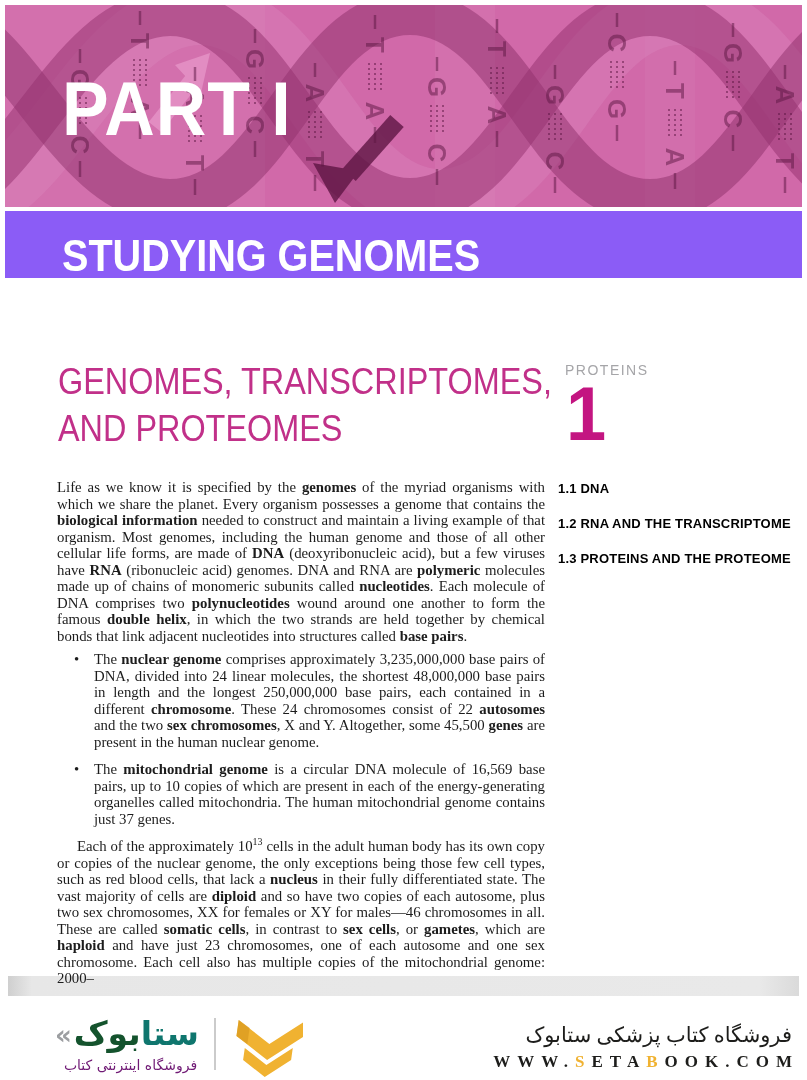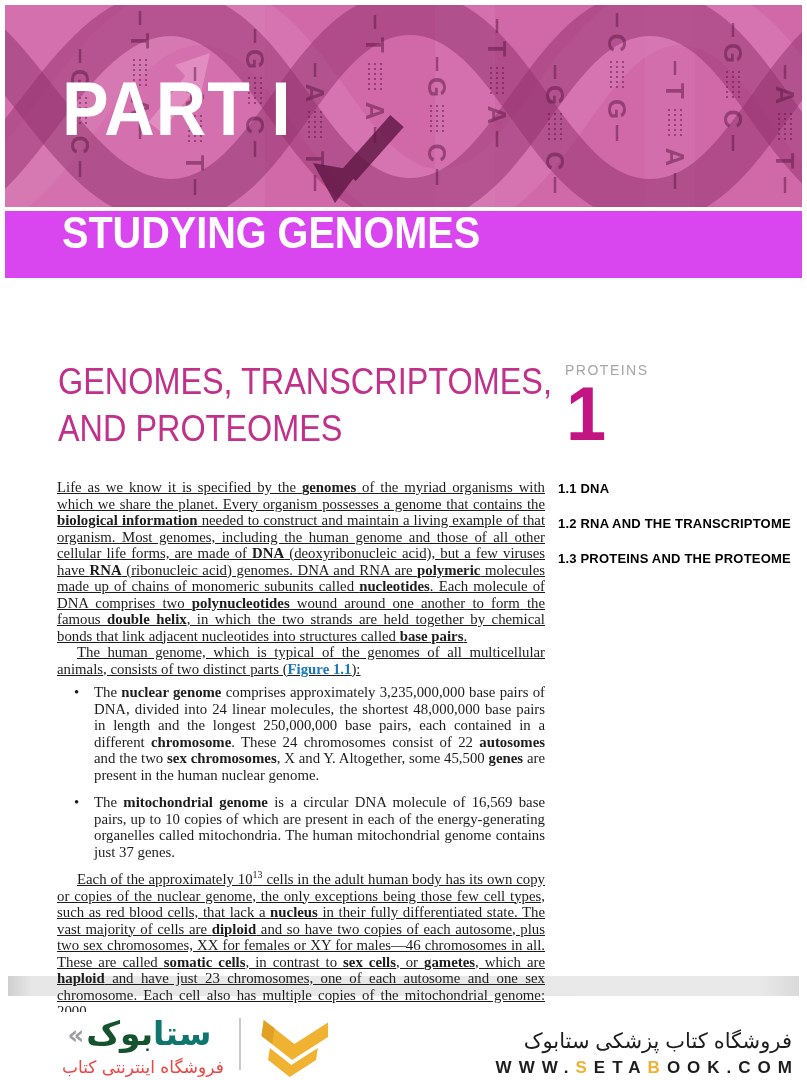--- a/index.html
+++ b/index.html
@@ -8,21 +8,21 @@
     background:#ffffff;font-family:"Liberation Sans",sans-serif;
   }
   
   .banner{position:absolute;left:5px;top:5px;width:797px;height:202px;overflow:hidden;background:#d169a9;}
   .banner svg{position:absolute;left:0;top:0;}
   .part-title{
     position:absolute;left:57px;top:66px;color:#ffffff;font-weight:bold;
     font-size:76px;line-height:1;letter-spacing:1px;
     transform:scaleX(0.92);transform-origin:left top;white-space:nowrap;z-index:5;
   }
-  .band{position:absolute;left:5px;top:211px;width:797px;height:67px;background:#d946ef;display:flex;align-items:flex-start;}
+  .band{position:absolute;left:5px;top:211px;width:797px;height:67px;background:#8b5cf6;display:flex;align-items:flex-end;}
   .band-title{
     margin-left:57px;color:#ffffff;font-weight:bold;font-size:44px;line-height:1;
     transform:scaleX(0.9);transform-origin:left center;white-space:nowrap;
   }
   
   .chapter-title{
     position:absolute;left:58px;top:358px;color:#c13089;font-weight:normal;
     font-size:36px;line-height:47px;transform:scaleX(0.9);transform-origin:left top;white-space:nowrap;
   }
   .chapter-label{position:absolute;left:565px;top:362px;color:#a5a5a8;font-size:14px;letter-spacing:1.5px;}
@@ -32,45 +32,45 @@
   }
   
   .sections{position:absolute;left:558px;top:481px;width:235px;}
   .section-item{color:#000000;font-weight:bold;font-size:13px;line-height:16px;margin-bottom:19px;letter-spacing:0.2px;}
   
   .body-col{
     position:absolute;left:57px;top:479px;width:488px;z-index:2;
     font-family:"Liberation Serif","DejaVu Serif",serif;font-size:14.8px;line-height:16.5px;
     color:#1c1c1c;text-align:justify;
   }
-  .body-col p{margin:0;text-decoration:underline;}
+  .body-col p{margin:0;}
   .body-col p.indent{text-indent:20px;}
   .body-col b{font-weight:bold;}
   .fig-link{color:#1b75bb;font-weight:bold;}
   .body-col ul{list-style:none;margin:7px 0 6px 0;padding:0;}
   .body-col li{position:relative;padding-left:37px;margin-bottom:11px;}
   .body-col li::before{content:"\2022";position:absolute;left:17px;top:0;}
   sup{font-size:10px;line-height:0;}
   
   .scan-band{
     position:absolute;left:8px;top:976px;width:791px;height:20px;z-index:1;
     background:linear-gradient(90deg,#cfcfcf 0,#e7e7e7 3%,#e9e9e9 95%,#dadada 100%);
   }
   
   .footer{position:absolute;left:0;top:1012px;width:807px;height:68px;background:#ffffff;z-index:3;}
   .logo-block{position:absolute;left:55px;top:4px;display:flex;align-items:flex-start;}
   .logo-text{display:flex;flex-direction:column;align-items:center;}
   .wordmark{display:flex;align-items:flex-start;font-family:"DejaVu Sans",sans-serif;font-weight:bold;font-size:33px;line-height:36px;}
   .wm-guillemet{color:#9c9ea1;font-size:26px;margin-top:1px;margin-right:2px;}
   .wm-gray{color:#14532d;}
   .wm-yellow{color:#0f766e;}
-  .tagline{font-family:"DejaVu Sans",sans-serif;color:#ef4444;font-size:17px;margin-top:4px;direction:rtl;margin-left:7px;}
+  .tagline{font-family:"DejaVu Sans",sans-serif;color:#701a75;font-size:14px;margin-top:4px;direction:rtl;margin-left:7px;}
   .logo-divider{width:2px;height:52px;background:#cbcbcb;margin:2px 13px 0 15px;}
   .emblem{margin-top:2px;}
-  .footer-right{position:absolute;right:15px;top:16px;text-align:right;font-family:Liberation Sans, sans-serif;}
+  .footer-right{position:absolute;right:15px;top:10px;text-align:right;font-family:Liberation Serif, serif;}
   .store-line{direction:rtl;color:#1d1d1b;font-size:21px;line-height:26px;}
   .url-line{margin-top:4px;color:#1d1d1b;font-size:17px;font-weight:bold;letter-spacing:7px;margin-right:-7px;white-space:nowrap;text-align:right;}
   .url-line .url-accent{color:#f0b231;}
 </style>
 </head>
 <body>
 
 <div class="banner">
   <svg width="797" height="202" viewBox="0 0 797 202" preserveAspectRatio="none">
     <rect width="797" height="202" fill="#d169a9"></rect>
@@ -229,21 +229,20 @@
 
 <div class="sections">
     <div class="section-item">1.1 DNA</div>
     <div class="section-item">1.2 RNA AND THE TRANSCRIPTOME</div>
     <div class="section-item">1.3 PROTEINS AND THE PROTEOME</div>
   </div>
 
 <div class="scan-band"></div>
 <div class="body-col">
     <p>Life as we know it is specified by the <b>genomes</b> of the myriad organisms with which we share the planet. Every organism possesses a genome that contains the <b>biological information</b> needed to construct and maintain a living example of that organism. Most genomes, including the human genome and those of all other cellular life forms, are made of <b>DNA</b> (deoxyribonucleic acid), but a few viruses have <b>RNA</b> (ribonucleic acid) genomes. DNA and RNA are <b>polymeric</b> molecules made up of chains of monomeric subunits called <b>nucleotides</b>. Each molecule of DNA comprises two <b>polynucleotides</b> wound around one another to form the famous <b>double helix</b>, in which the two strands are held together by chemical bonds that link adjacent nucleotides into structures called <b>base pairs</b>.</p>
-    <p class="indent">The human genome, which is typical of the genomes of all multicellular animals, consists of two distinct parts (<b class="fig-link">Figure 1.1</b>):</p>
     <ul>
       <li>The <b>nuclear genome</b> comprises approximately 3,235,000,000 base pairs of DNA, divided into 24 linear molecules, the shortest 48,000,000 base pairs in length and the longest 250,000,000 base pairs, each contained in a different <b>chromosome</b>. These 24 chromosomes consist of 22 <b>autosomes</b> and the two <b>sex chromosomes</b>, X and Y. Altogether, some 45,500 <b>genes</b> are present in the human nuclear genome.</li>
       <li>The <b>mitochondrial genome</b> is a circular DNA molecule of 16,569 base pairs, up to 10 copies of which are present in each of the energy-generating organelles called mitochondria. The human mitochondrial genome contains just 37 genes.</li>
     </ul>
     <p class="indent">Each of the approximately 10<sup>13</sup> cells in the adult human body has its own copy or copies of the nuclear genome, the only exceptions being those few cell types, such as red blood cells, that lack a <b>nucleus</b> in their fully differentiated state. The vast majority of cells are <b>diploid</b> and so have two copies of each autosome, plus two sex chromosomes, XX for females or XY for males—46 chromosomes in all. These are called <b>somatic cells</b>, in contrast to <b>sex cells</b>, or <b>gametes</b>, which are <b>haploid</b> and have just 23 chromosomes, one of each autosome and one sex chromosome. Each cell also has multiple copies of the mitochondrial genome: 2000–</p>
   </div>
 
 <div class="footer">
   <div class="logo-block">
     <div class="logo-text">

